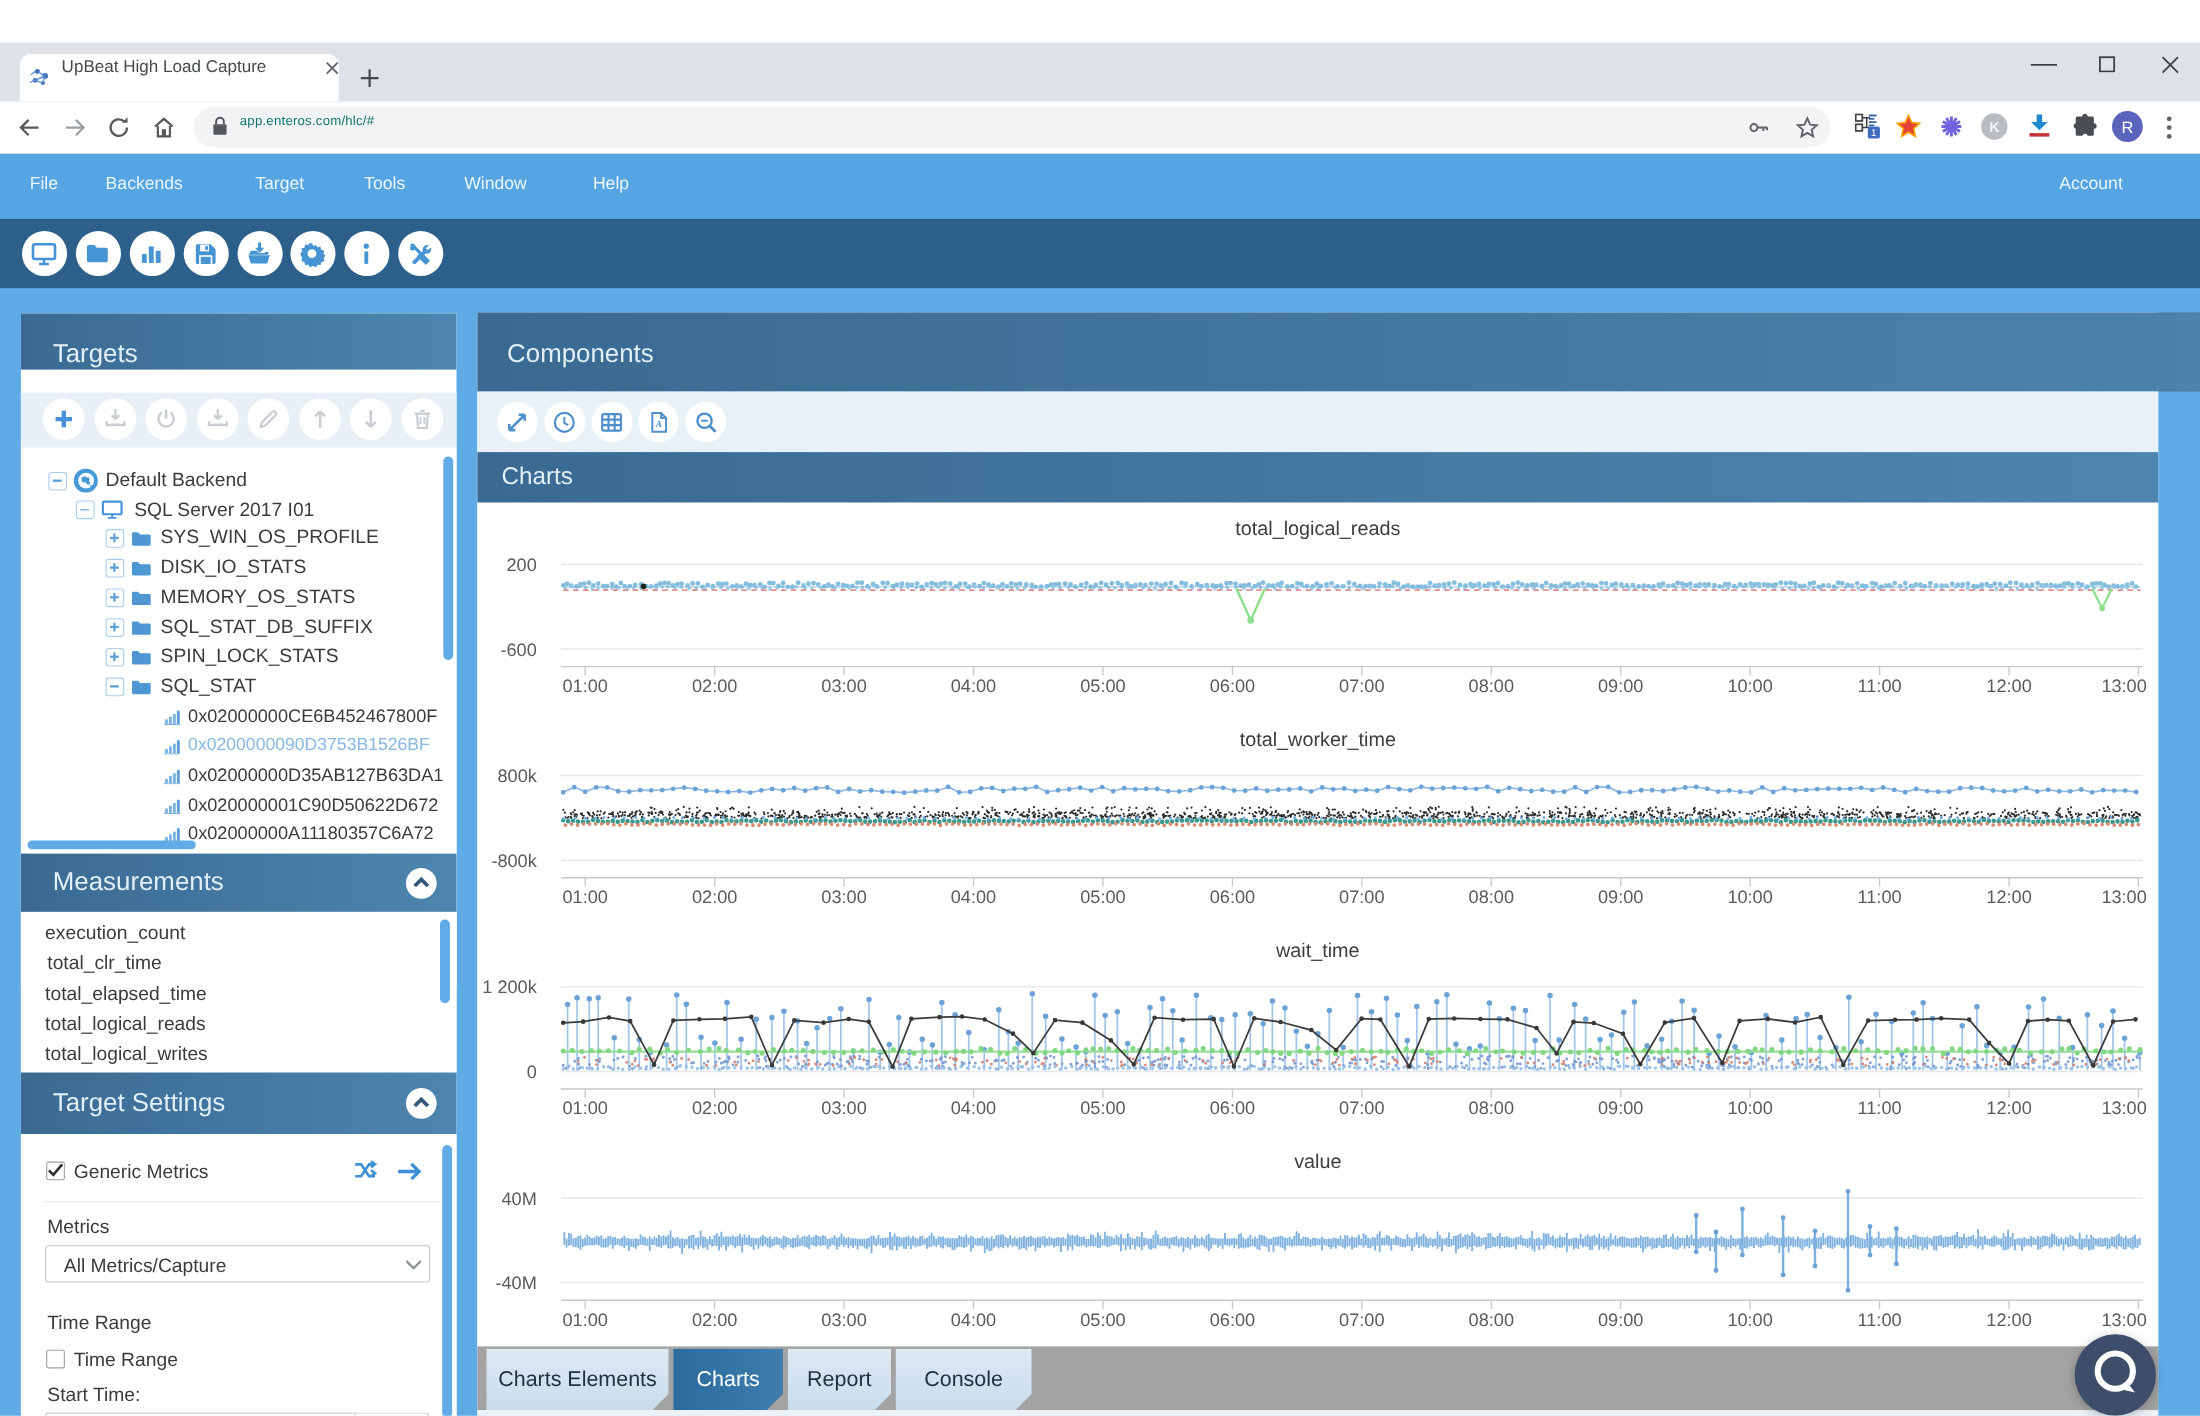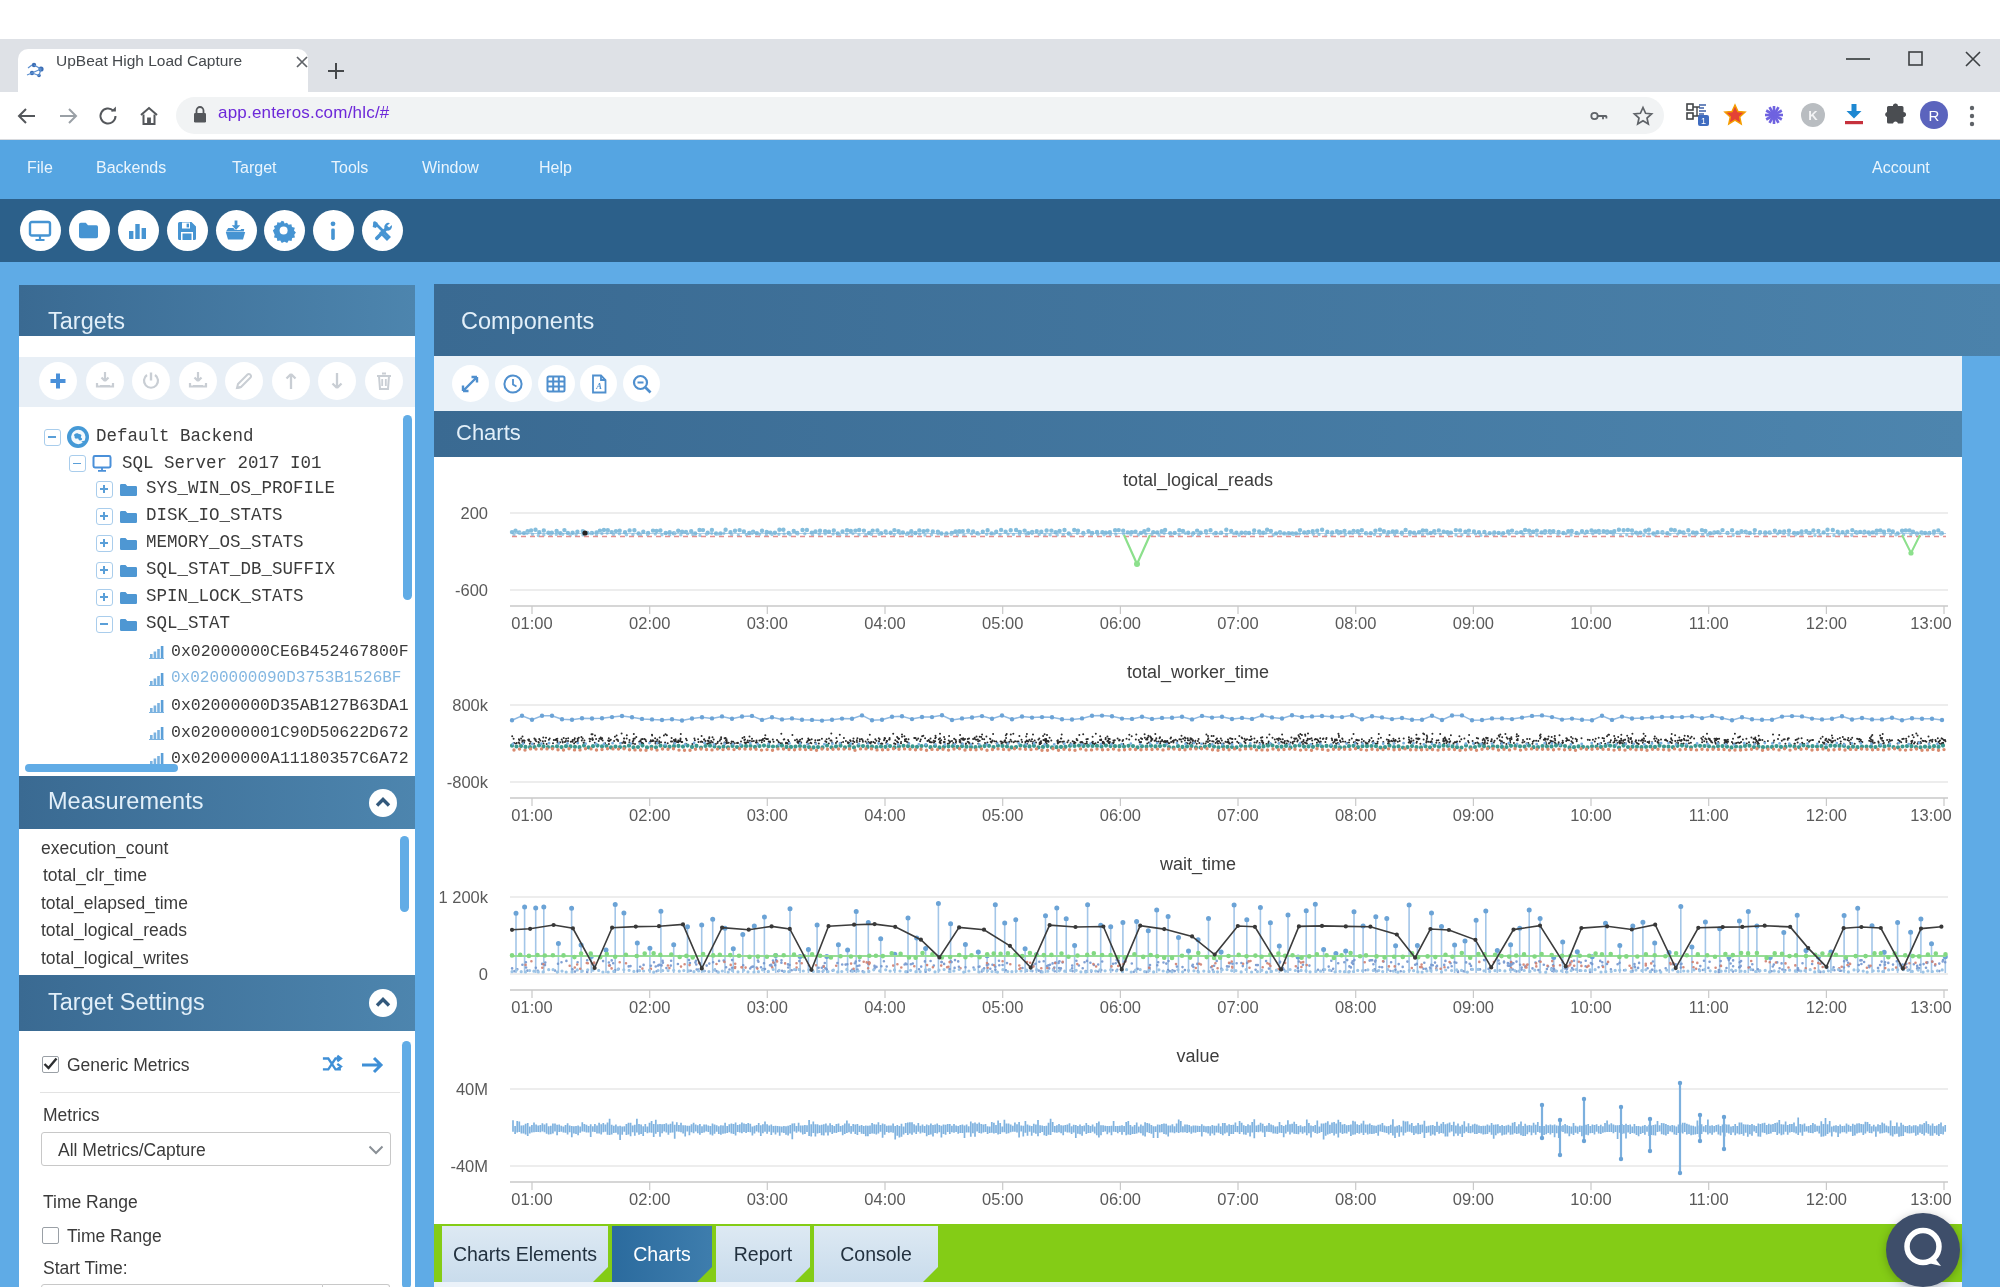--- a/index.html
+++ b/index.html
@@ -7,57 +7,57 @@
 .abs{position:absolute;}
 #stage{position:relative;width:2000px;height:1287px;background:#5fabe6;margin-top:39px;}
 
 #tabbar{left:0;top:0;width:2000px;height:53px;background:#dee1e6;}
 #tab{left:18px;top:10px;width:290px;height:43px;background:#fff;border-radius:10px 10px 0 0;}
 #tabtitle{left:56px;top:13px;font-size:15.5px;color:#45494d;}
 #tabclose{left:284px;top:14px;width:18px;height:18px;color:#5f6368;font-size:17px;line-height:18px;text-align:center;}
 #newtab{left:325px;top:21px;width:22px;height:22px;color:#44474a;}
 #addr{left:0;top:53px;width:2000px;height:48px;background:#fff;border-bottom:1px solid #d8dade;}
 #urlpill{left:176px;top:5px;width:1488px;height:37px;border-radius:19px;background:#f1f3f4;}
-#urltext{left:218px;top:11px;font-size:17px;color:#6d28d9;letter-spacing:.2px;}
+#urltext{left:218px;top:11px;font-size:12px;color:#0f766e;letter-spacing:.2px;}
 
 #menubar{left:0;top:101px;width:2000px;height:59px;background:#55a5e2;}
 .mi{top:19px;color:#eaf5fd;font-size:16px;}
 #appbar{left:0;top:160px;width:2000px;height:63px;background:#2c608a;}
 .cbtn{border-radius:50%;background:#fff;display:flex;align-items:center;justify-content:center;}
 .cbtn.t1{width:41px;height:41px;top:11px;}
 
 .phead{background:linear-gradient(90deg,#3a6a92,#4d85ae);color:#ddecf8;}
 #targets{left:19px;top:246px;width:396px;height:1014px;background:#fff;}
 #components{left:434px;top:245px;width:1528px;height:1018px;background:#fff;}
 .hlabel{font-size:23.5px;color:#e2eff9;}
 #ttool{left:0;top:72px;width:396px;height:50px;background:#e8eff6;}
 .cbtn.t2{width:38px;height:38px;top:5px;}
 #tree{left:0;top:122px;width:396px;height:491px;background:#fff;overflow:hidden;}
-.trow{position:absolute;white-space:nowrap;font-size:17.5px;color:#3b3b3b;font-family:Liberation Mono, monospace;}
+.trow{position:absolute;white-space:nowrap;font-size:17.5px;color:#3b3b3b;}
 .trow.sel{color:#85b8e2;}
 .pm{position:absolute;width:17px;height:17px;border:1.5px solid #a9cdec;border-radius:3px;background:#fff;}
 .pm:before,.pm:after{content:"";position:absolute;background:#5a9fd8;}
 .pm:before{left:3px;top:6.6px;width:8px;height:1.8px;}
 .pm.plus:after{left:6.1px;top:3.5px;width:1.8px;height:8px;}
 #mhead{left:0;top:491px;width:396px;height:53px;}
 #mlist{left:0;top:544px;width:396px;height:146px;background:#fff;}
 .mrow{position:absolute;font-size:17.5px;color:#3b3b3b;}
 #shead{left:0;top:690px;width:396px;height:56px;}
 #scontent{left:0;top:746px;width:396px;height:268px;background:#fff;overflow:hidden;}
 .chev{position:absolute;width:28px;height:28px;border-radius:50%;background:#fff;}
 .vsb{position:absolute;width:9px;border-radius:4.5px;background:#61ace6;}
 .hsb{position:absolute;height:8px;border-radius:4px;background:#61ace6;}
 .flabel{position:absolute;font-size:17.5px;color:#3b3b3b;}
 .cbox{position:absolute;width:17px;height:17px;border:1.5px solid #9aa0a6;border-radius:2px;background:#fff;}
 
 #comptool{left:0;top:72px;width:1528px;height:55px;background:#e9f1f8;}
 .cbtn.t3{width:37px;height:37px;top:9px;}
 #chead{left:0;top:127px;width:1528px;height:46px;}
 #chartarea{left:0;top:173px;width:1528px;height:767px;background:#fff;}
-#tabsrow{left:0;top:940px;width:1528px;height:58px;background:#84cc16;}
+#tabsrow{left:0;top:940px;width:1528px;height:58px;background:#a3a3a3;}
 #substrip{left:0;top:998px;width:1528px;height:20px;background:#ebf2f9;}
 .btab{position:absolute;top:2px;height:56px;font-size:19.5px;display:flex;align-items:center;justify-content:center;}
 .btab.lt{background:linear-gradient(180deg,#dde9f3,#c9dcec);color:#22313f;clip-path:polygon(0 0,100% 0,100% calc(100% - 15px),calc(100% - 15px) 100%,0 100%);}
 
 #chat{left:1886px;top:1174px;width:74px;height:74px;border-radius:50%;background:#3e4e6a;box-shadow:0 2px 10px rgba(0,0,0,.25);}
 </style>
 </head>
 <body>
 <div id="stage">
 <div class="abs" id="tabbar">

